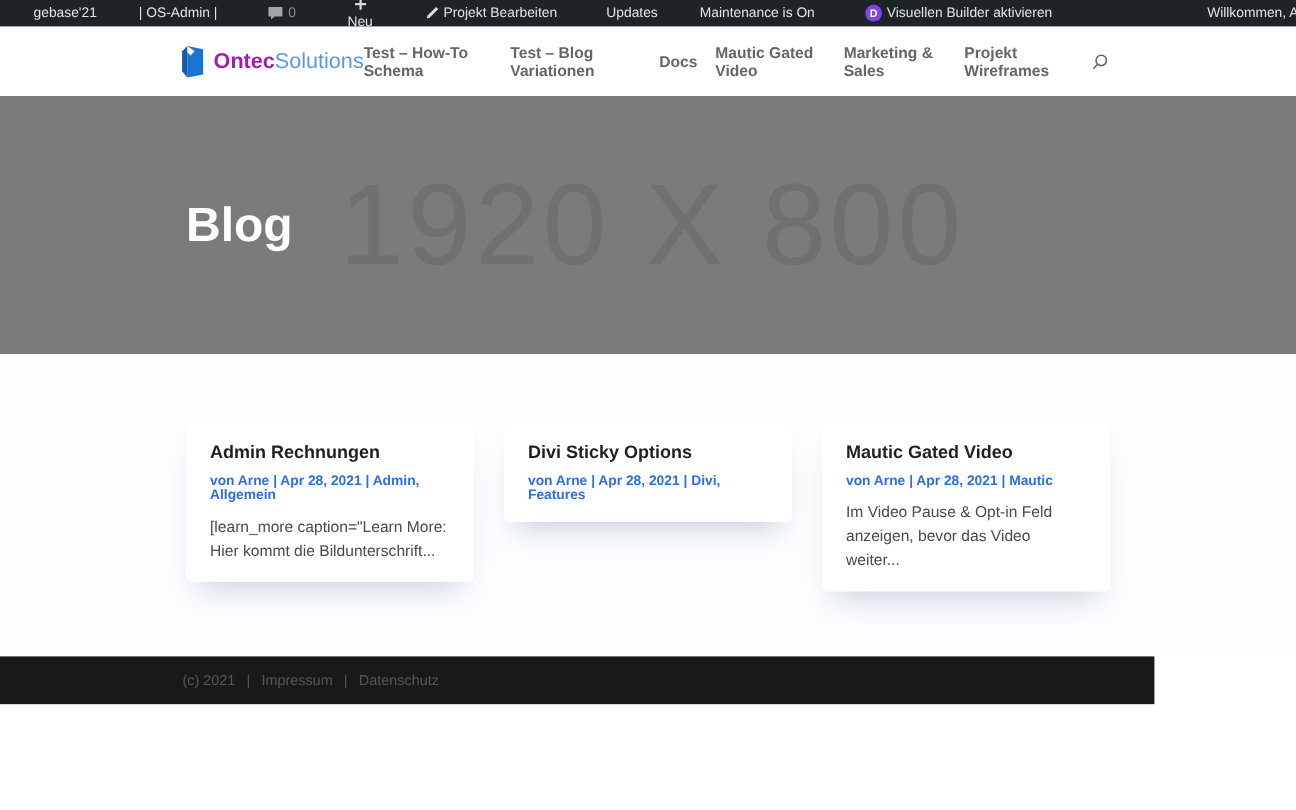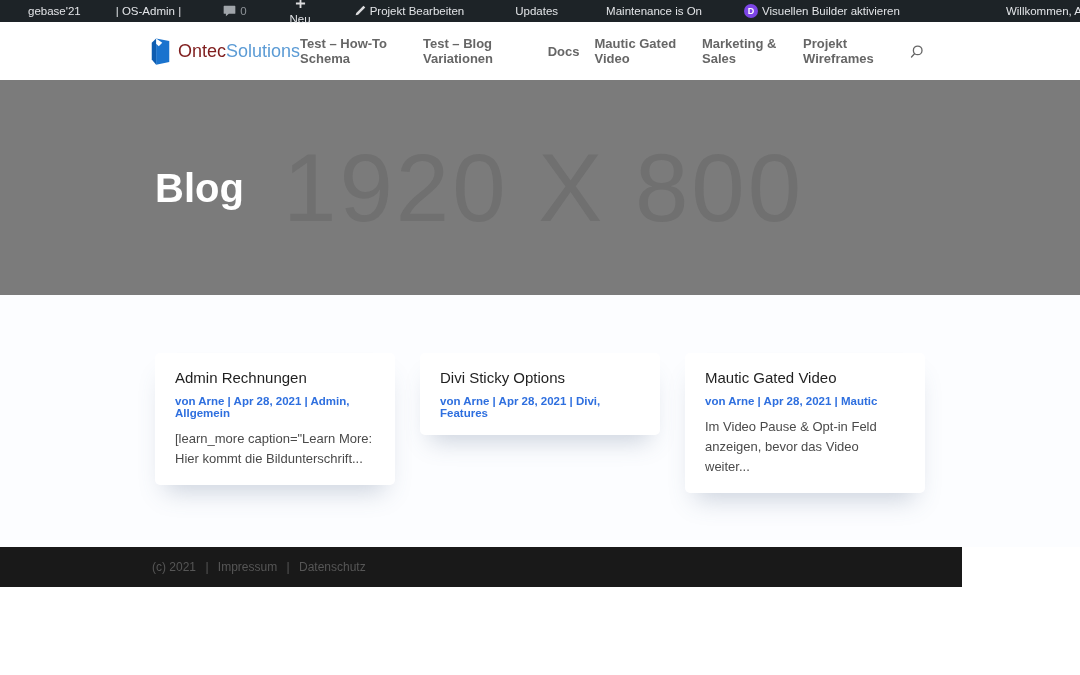--- a/index.html
+++ b/index.html
@@ -13,38 +13,38 @@
     background:#1d2327;color:#e2e4e7;font-size:11.5px;
     display:flex;align-items:center;white-space:nowrap;z-index:50;
   }
   .ab-item{display:inline-flex;align-items:center;gap:4px;cursor:pointer;padding-left:28px;}
   .ab-site{margin-left:0;}
   .ab-role{margin-left:7px;color:#e2e4e7;text-align:right;}
   .ab-comments{margin-left:14px;}
   .ab-count{color:#8d9297;}
   .ab-new{margin-left:15px;flex-direction:column;}
   .ab-edit{margin-left:15px;}
-  .ab-updates{margin-left:23px;}
-  .ab-maint{margin-left:20px;}
+  .ab-updates{margin-left:13px;}
+  .ab-maint{margin-left:7px;}
   .ab-builder{margin-left:14px;}
   .divi-badge{
     width:14px;height:14px;border-radius:50%;background:#7d45e6;
     color:#fff;font-size:9px;font-weight:700;display:inline-flex;
     align-items:center;justify-content:center;
   }
   .ab-right{margin-left:auto;margin-right:-2px;}
   
   .site-header{
     position:absolute;top:22px;left:0;width:1080px;height:58px;background:#fff;
     display:flex;align-items:center;box-sizing:border-box;
     padding:0 155px 0 150px;box-shadow:0 1px 0 rgba(0,0,0,0.05);
   }
   .logo{display:flex;align-items:center;gap:7px;cursor:pointer;}
   .logo-text{font-size:18px;letter-spacing:0;}
-  .logo-primary{color:#7f1d1d;font-weight:400;}
+  .logo-primary{color:#a21caf;font-weight:700;}
   .logo-secondary{color:#5b9bd5;font-weight:400;}
   .main-nav{margin-left:auto;display:flex;gap:15px;align-items:center;}
   .nav-item{font-size:13px;font-weight:600;color:#666;cursor:pointer;}
   .search-btn{margin-left:16px;display:flex;align-items:center;cursor:pointer;}
   
   .hero{
     position:absolute;top:80px;left:0;width:1080px;height:215px;
     background:#7b7b7b;overflow:hidden;
   }
   .hero-placeholder{
@@ -58,21 +58,21 @@
   
   .content{
     position:absolute;top:295px;left:0;width:1080px;height:252px;
     background:#fcfdff;
   }
   .cards{position:absolute;left:155px;top:58px;display:flex;gap:25px;align-items:flex-start;}
   .card{
     width:240px;box-sizing:border-box;background:#fff;border-radius:5px;
     padding:16px 20px;box-shadow:0 16px 24px -10px rgba(76,98,130,0.28);
   }
-  .card-title{font-size:15px;font-weight:400;color:#1f1f1f;cursor:pointer;}
+  .card-title{font-size:15px;font-weight:700;color:#1f1f1f;cursor:pointer;}
   .card-meta{margin-top:9px;font-size:11.5px;font-weight:700;color:#2e6fdf;cursor:pointer;}
   .card-excerpt{margin-top:10px;font-size:13px;color:#4a4a4a;line-height:20px;}
   .card-excerpt:empty{display:none;}
   
   .site-footer{
     position:absolute;top:547px;left:0;width:962px;height:40px;background:#191919;
   }
   .footer-text{
     position:absolute;left:152px;top:50%;transform:translateY(-50%);
     font-size:12px;color:#565656;

